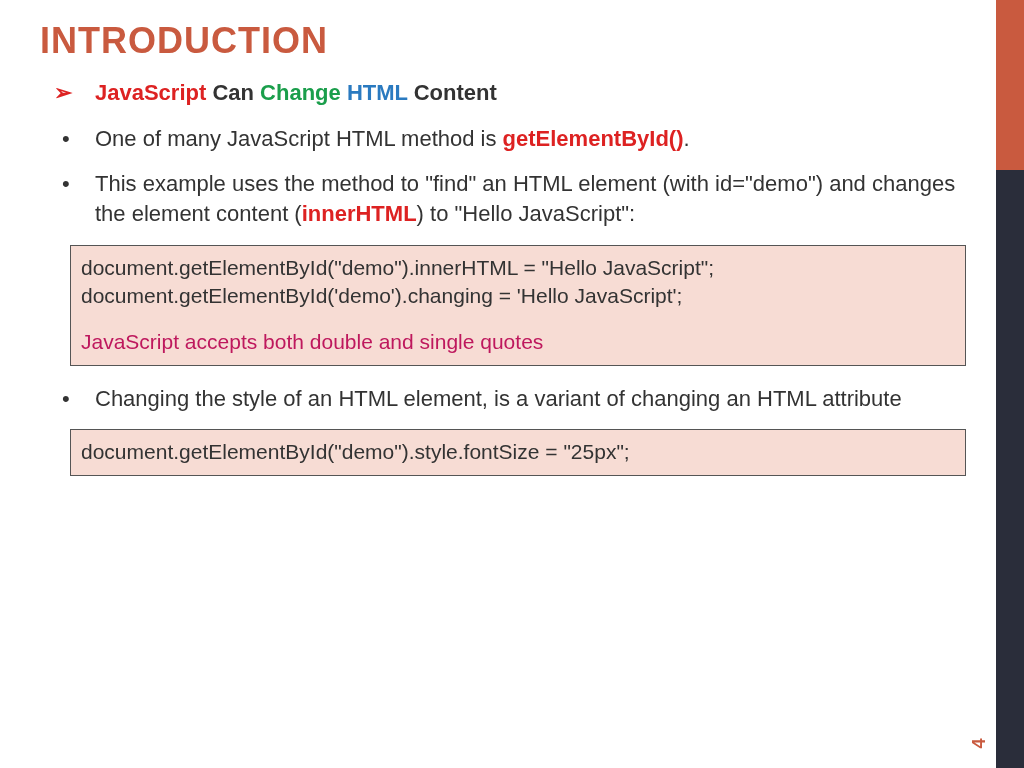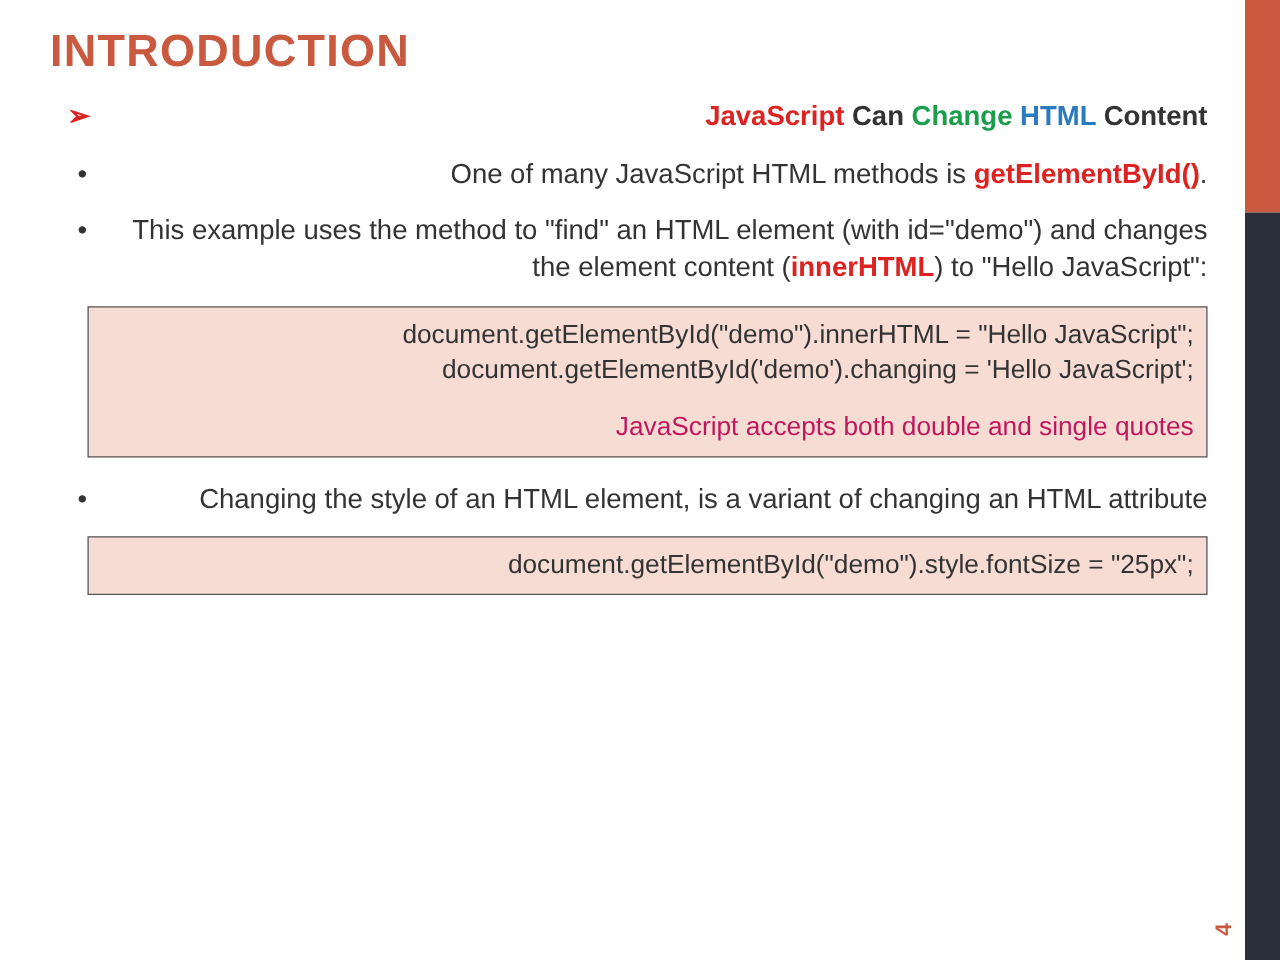--- a/index.html
+++ b/index.html
@@ -45,21 +45,20 @@
   ul.main-list {
     list-style: none;
     font-size: 22px;
     color: #333;
   }
   ul.main-list > li {
     margin-bottom: 16px;
     padding-left: 55px;
     position: relative;
     line-height: 1.35;
-    text-align: right;
   }
   ul.main-list > li.arrow::before {
     content: "➢";
     position: absolute;
     left: 14px;
     top: 0;
     color: #d22;
     font-size: 22px;
     font-weight: bold;
   }
@@ -117,21 +116,21 @@
 <div class="content">
   <h1 class="title">INTRODUCTION</h1>
 
   <ul class="main-list">
 
     <li class="arrow">
       <span class="red">JavaScript</span><span class="darkb"> Can </span><span class="green">Change</span><span> </span><span class="blue">HTML</span><span class="darkb"> Content</span>
     </li>
 
     <li class="dot">
-      <span>One of many JavaScript HTML methods is </span><span class="red">getElementById()</span><span>.</span>
+      <span>One of many JavaScript HTML method is </span><span class="red">getElementById()</span><span>.</span>
     </li>
 
     <li class="dot">
       <span>This example uses the method to "find" an HTML element (with id="demo") and changes the element content (</span><span class="red">innerHTML</span><span>) to "Hello JavaScript":</span>
     </li>
 
     <li style="padding-left:55px; list-style:none;">
       <div class="codebox">
         <div>document.getElementById("demo").innerHTML = "Hello JavaScript";</div>
         <div>document.getElementById('demo').changing = 'Hello JavaScript';</div>

